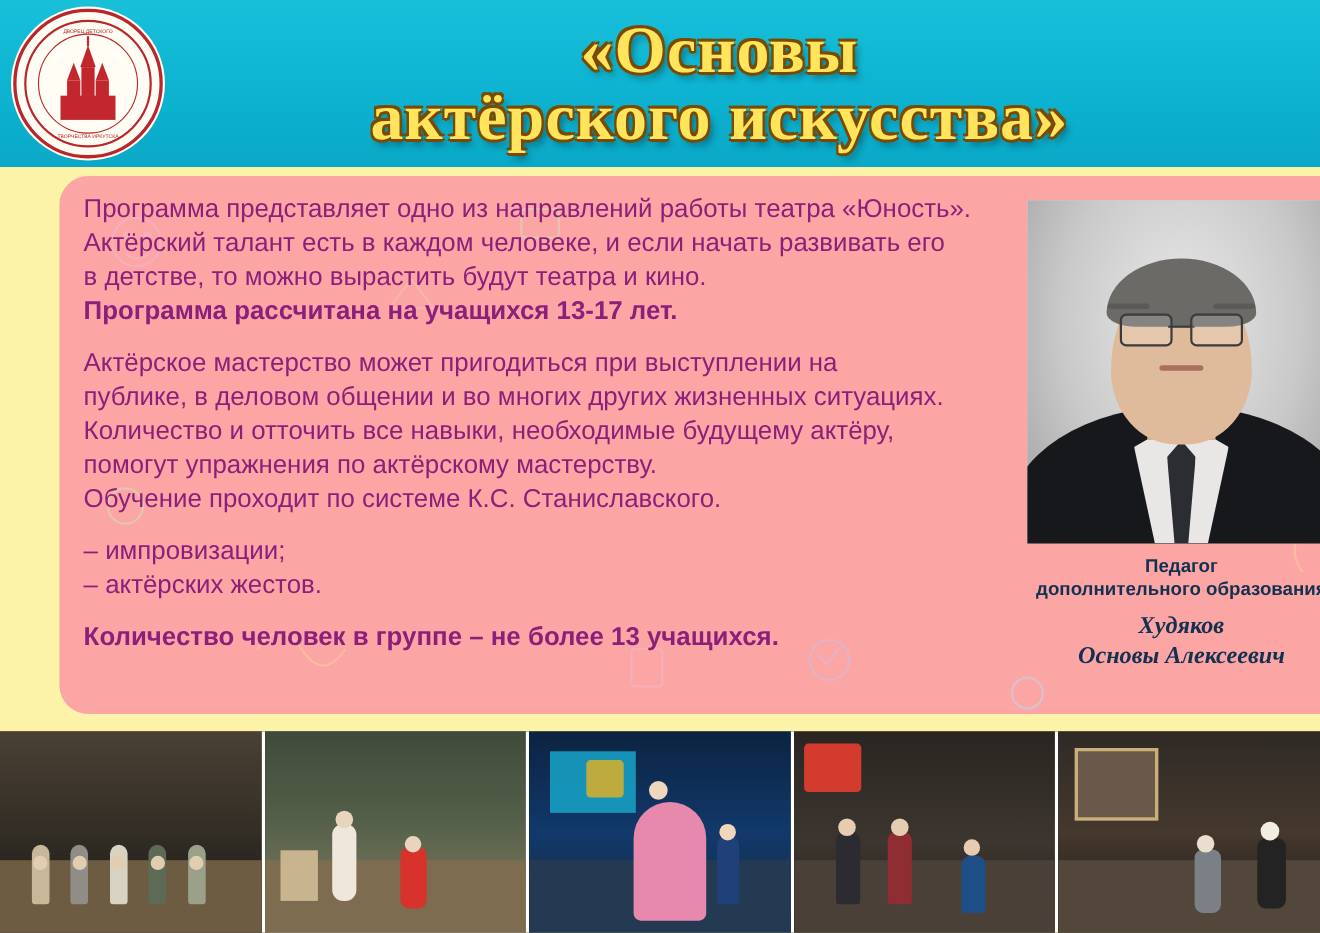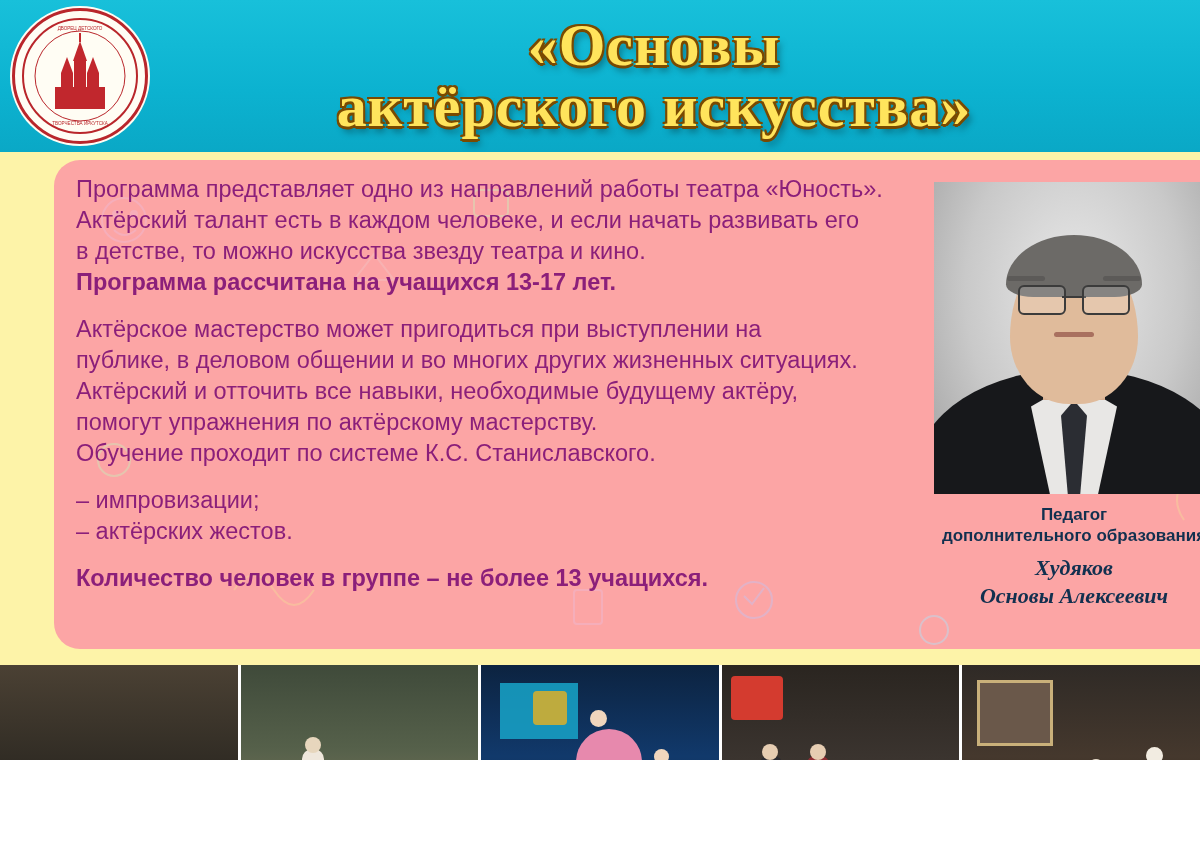--- a/index.html
+++ b/index.html
@@ -4,21 +4,21 @@
 <style>
   html,body{margin:0;padding:0;}
   body{
     width:1200px;height:848px;
     font-family:"Liberation Sans", sans-serif;
     background:#ffffff;
     overflow:hidden;
   }
   .poster{
     position:relative;
-    width:1200px;height:760px;
+    width:1200px;height:848px;
     background:#fdf3a8;
     box-sizing:border-box;
     overflow:hidden;
   }
   
   .doodles{
     position:absolute;
     left:0;top:0;width:100%;height:100%;
     opacity:.5;
     pointer-events:none;
@@ -307,28 +307,28 @@
           <rect x="520" y="430" width="28" height="34" rx="3" stroke="#f0b7cf"></rect>
           <circle cx="60" cy="300" r="16" stroke="#cfe6b8"></circle>
           <path d="M1130 320 q-14 20 0 40" stroke="#f6d39a"></path>
         </g>
       </svg>
 
       <div class="text-col">
         <p class="para">
           <span class="list-line">Программа представляет одно из направлений работы театра «Юность».</span>
           <span class="list-line">Актёрский талант есть в каждом человеке, и если начать развивать его</span>
-          <span class="list-line">в детстве, то можно искусства звезду театра и кино.</span>
+          <span class="list-line">в детстве, то можно вырастить будут театра и кино.</span>
           <span class="bold-line">Программа рассчитана на учащихся 13-17 лет.</span>
         </p>
 
         <p class="para">
           <span class="list-line">Актёрское мастерство может пригодиться при выступлении на</span>
           <span class="list-line">публике, в деловом общении и во многих других жизненных ситуациях.</span>
-          <span class="list-line">Актёрский и отточить все навыки, необходимые будущему актёру,</span>
+          <span class="list-line">Количество и отточить все навыки, необходимые будущему актёру,</span>
           <span class="list-line">помогут упражнения по актёрскому мастерству.</span>
           <span class="list-line">Обучение проходит по системе К.С. Станиславского.</span>
         </p>
 
         <p class="para">
           <span class="list-line">– импровизации;</span>
           <span class="list-line">– актёрских жестов.</span>
         </p>
 
         <p class="para bold">Количество человек в группе – не более 13 учащихся.</p>

